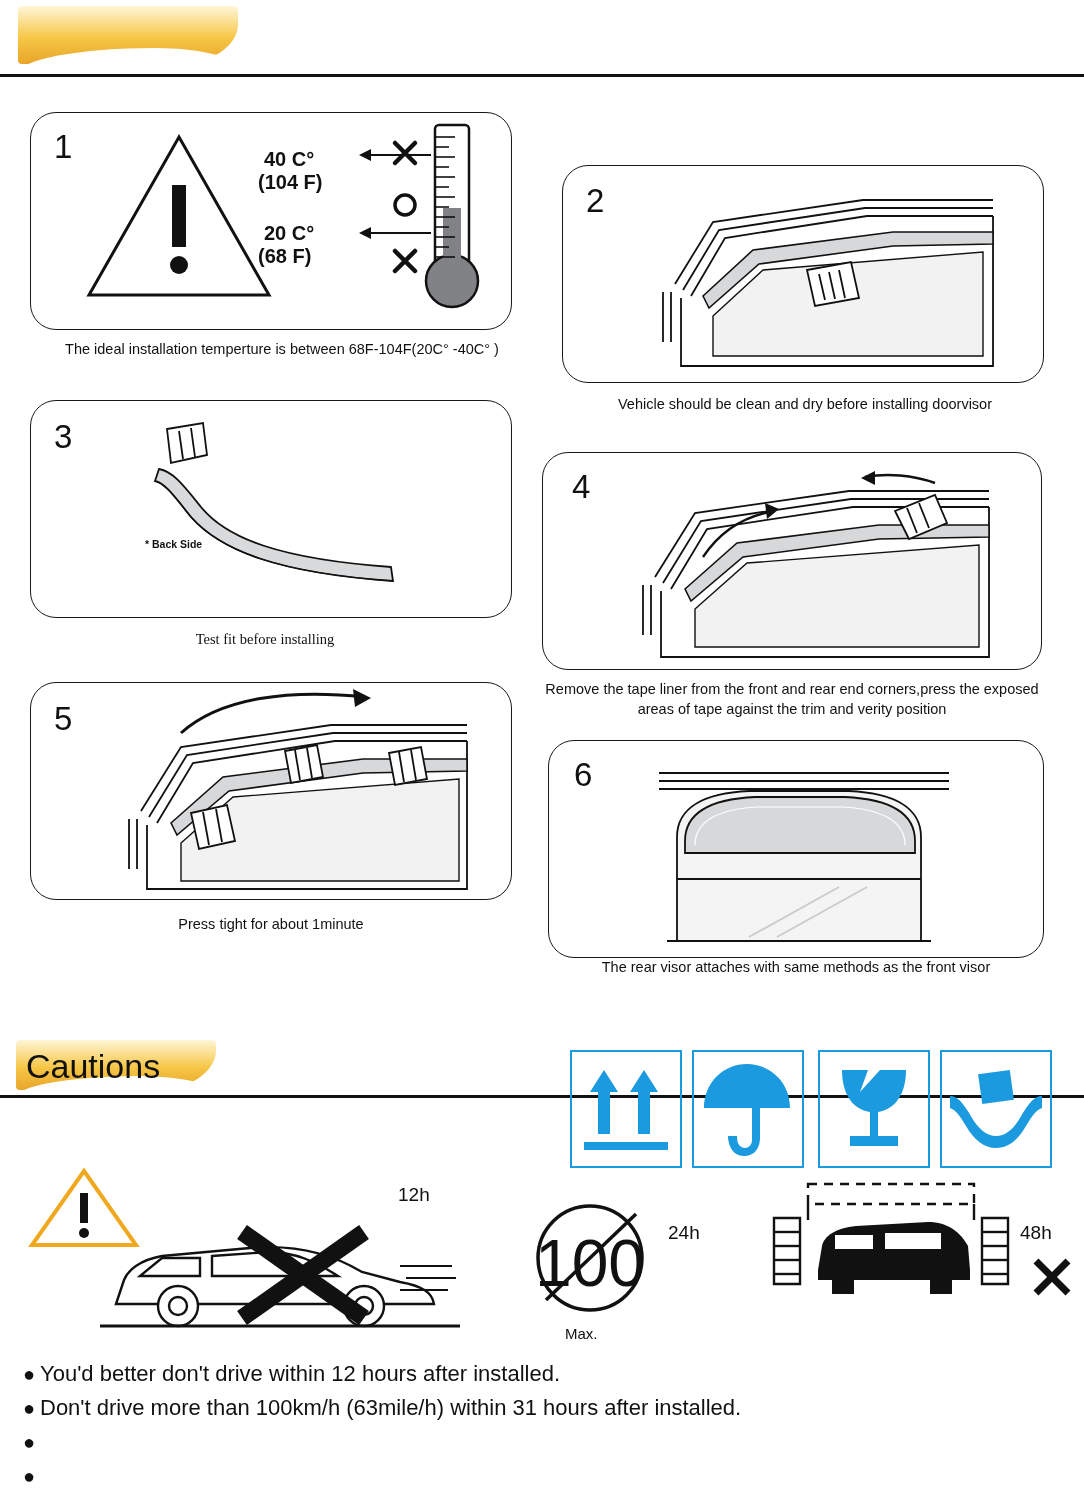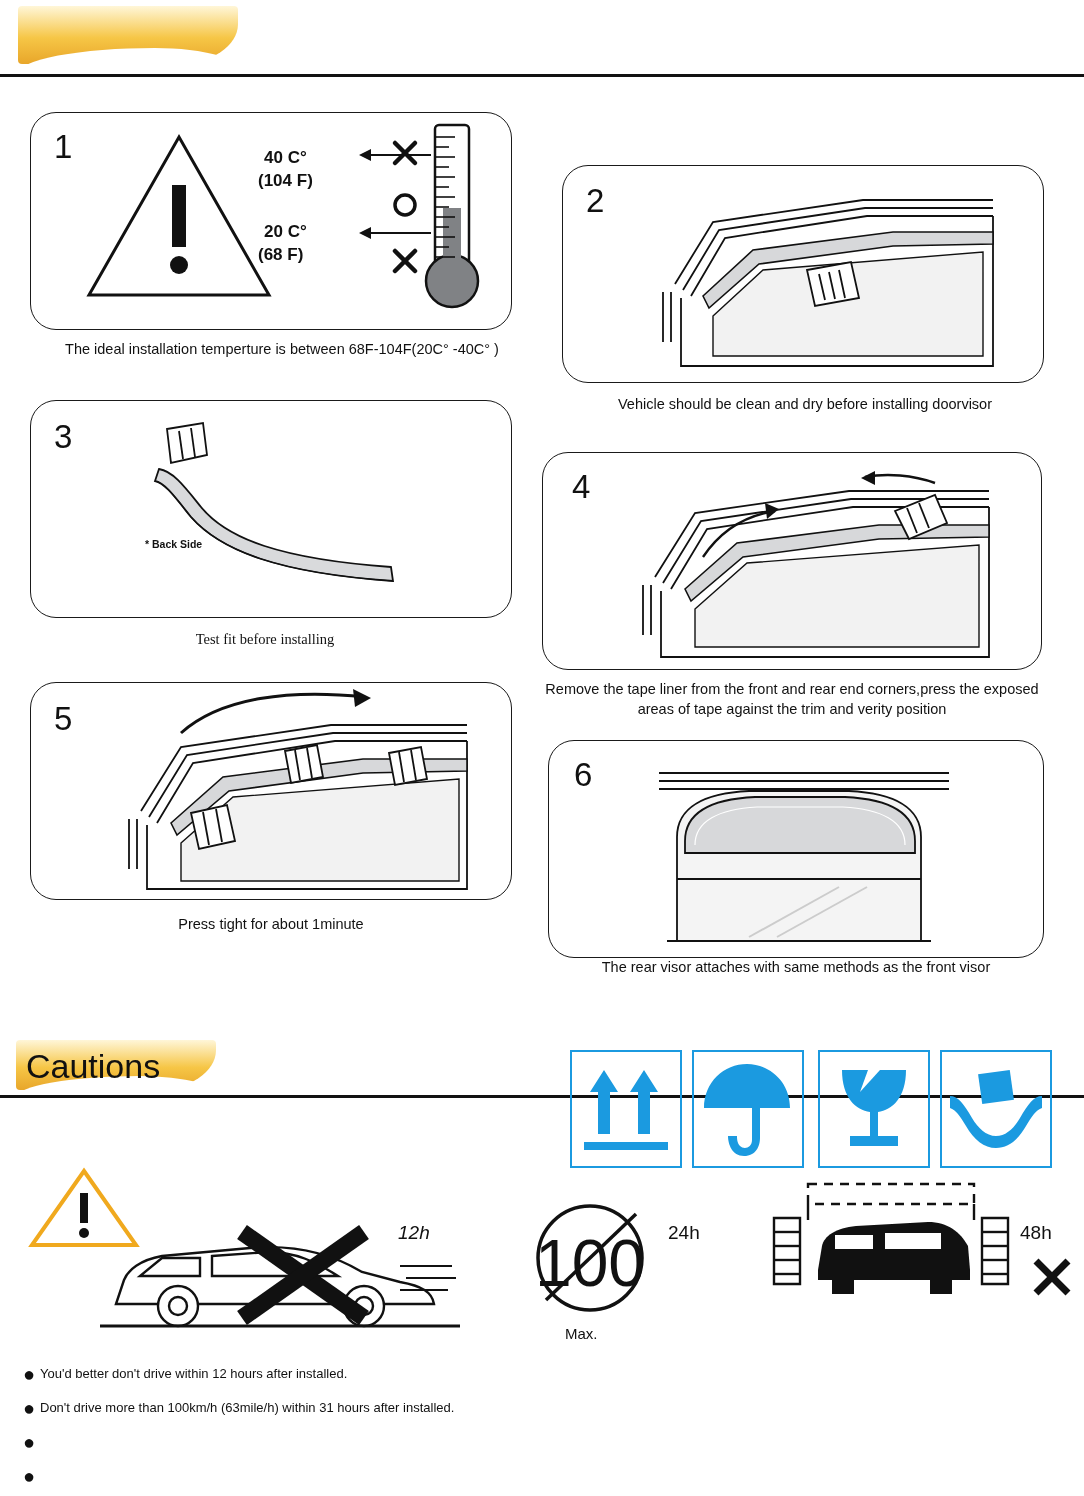--- a/index.html
+++ b/index.html
@@ -96,21 +96,21 @@
   #cap3 { left: 24px; top: 630px; width: 482px; font-family: Liberation Serif, serif; }
   #cap4 { left: 540px; top: 680px; width: 504px; }
   #cap5 { left: 30px; top: 915px; width: 482px; }
   #cap6 { left: 548px; top: 958px; width: 496px; }
 
   svg { display: block; }
   .panel svg { position: absolute; left: 0; top: 0; }
 
   .temp-text {
     position: absolute;
-    font-size: 17px;
+    font-size: 20px;
     font-weight: 700;
     white-space: nowrap;
   }
   #t-40 { left: 264px; top: 148px; }
   #t-104 { left: 258px; top: 171px; }
   #t-20 { left: 264px; top: 222px; }
   #t-68 { left: 258px; top: 245px; }
 
   .backside-label {
     position: absolute;
@@ -169,21 +169,21 @@
   #cg-bigx { left: 228px; top: 1222px; }
   #cg-speed { left: 520px; top: 1200px; }
   #cg-wash { left: 760px; top: 1180px; }
   #cg-smallx { left: 1030px; top: 1255px; }
 
   .hr-label {
     position: absolute;
     font-size: 19px;
     color: #111;
   }
-  #lbl12 { left: 398px; top: 1222px; font-style: italic; }
+  #lbl12 { left: 398px; top: 1184px; }
   #lbl24 { left: 668px; top: 1222px; }
   #lbl48 { left: 1020px; top: 1222px; }
   #lblmax { left: 565px; top: 1325px; font-size: 15px; }
 
   
   .bullets {
     position: absolute;
     left: 18px; top: 1360px;
     width: 1000px;
   }
@@ -194,21 +194,21 @@
   }
   .bullet-dot {
     width: 22px;
     flex: 0 0 22px;
     font-size: 20px;
     line-height: 28px;
     text-align: center;
     color: #111;
   }
   .bullet-text {
-    font-size: 13px;
+    font-size: 22px;
     line-height: 28px;
     color: #111;
   }
 </style>
 </head>
 <body>
 
 <div class="header">
   <div class="header-swoosh"></div>
   <div class="header-rule"></div>

